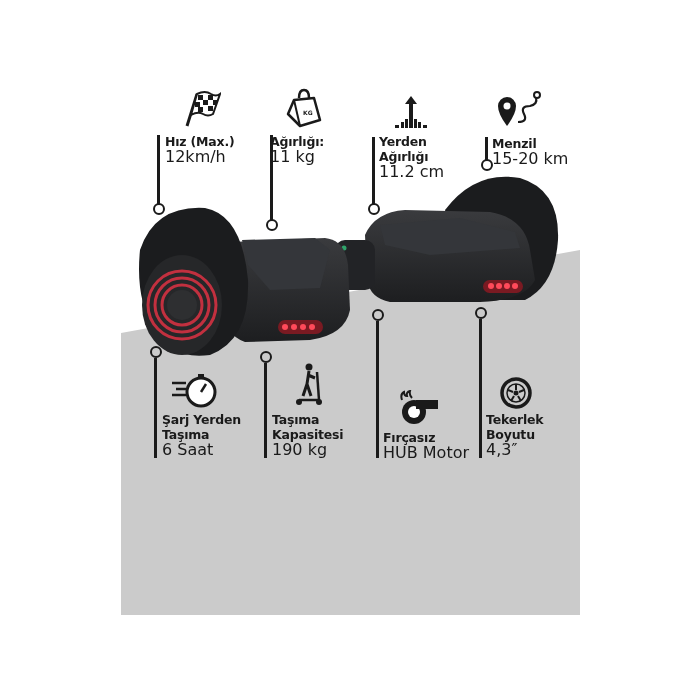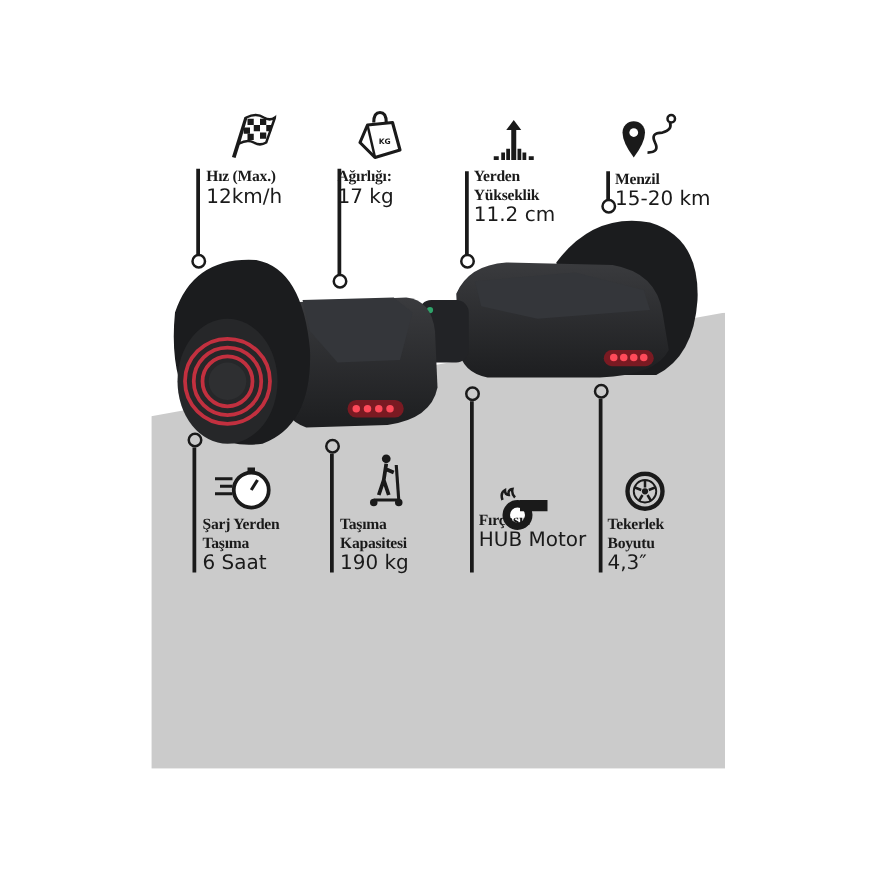--- a/index.html
+++ b/index.html
@@ -12,21 +12,21 @@
     background: #cbcbcb;
     clip-path: polygon(0 83px, 100% 0, 100% 100%, 0 100%);
   }
   .vline { position: absolute; width: 3px; background: #1a1a1a; }
   .dot {
     position: absolute; width: 8px; height: 8px; border: 2.5px solid #1a1a1a;
     border-radius: 50%; background: #fff; box-sizing: content-box;
   }
   .dot.gray { background: #cbcbcb; }
   .label { position: absolute; font-size: 12.5px; line-height: 15px; }
-  .label .t { font-weight: bold; display: block; letter-spacing: -0.2px; font-family: Liberation Serif, serif; }
+  .label .t { font-weight: bold; display: block; letter-spacing: -0.2px; }
   .label .v { display: block; font-size: 16px; }
   .icon { position: absolute; }
   .board { position: absolute; left: 130px; top: 170px; width: 440px; height: 200px; }
 </style>
 </head>
 <body>
 
 <div class="panel"></div>
 
 <svg class="board" viewBox="0 0 440 200">
@@ -94,39 +94,39 @@
 <svg class="icon" style="left:286px;top:88px" width="36" height="40" viewBox="0 0 36 40">
   <path d="M13 10 Q13 2 18 2 Q23 2 23 10" fill="none" stroke="#1a1a1a" stroke-width="2.5"></path>
   <path d="M8 12 L28 10 L34 32 L14 38 L2 26 Z" fill="#fff" stroke="#1a1a1a" stroke-width="2.5" stroke-linejoin="round"></path>
   <path d="M8 12 L14 38" stroke="#1a1a1a" stroke-width="2"></path>
   <text x="17" y="27" font-size="6" font-weight="bold" fill="#1a1a1a" font-family="DejaVu Sans, sans-serif">KG</text>
 </svg>
 <div class="vline" style="left:270px;top:135px;height:86px"></div>
 <div class="dot" style="left:266px;top:219px"></div>
 <div class="label" style="left:270px;top:134px">
   <span class="t">Ağırlığı:</span>
-  <span class="v">17 kg</span>
+  <span class="v">11 kg</span>
 </div>
 
 <svg class="icon" style="left:393px;top:94px" width="36" height="36" viewBox="0 0 36 36">
   <path d="M18 2 L12 10 L16 10 L16 34 L20 34 L20 10 L24 10 Z" fill="#1a1a1a"></path>
   <g fill="#1a1a1a">
       <rect x="2" y="31" width="4" height="3"></rect>
       <rect x="8" y="28" width="3" height="6"></rect>
       <rect x="12" y="25" width="3" height="9"></rect>
       <rect x="21" y="25" width="3" height="9"></rect>
       <rect x="25" y="28" width="3" height="6"></rect>
       <rect x="30" y="31" width="4" height="3"></rect>
     </g>
 </svg>
 <div class="vline" style="left:372px;top:137px;height:68px"></div>
 <div class="dot" style="left:368px;top:203px"></div>
 <div class="label" style="left:379px;top:134px">
   <span class="t">Yerden</span>
-  <span class="t">Yükseklik</span>
+  <span class="t">Ağırlığı</span>
   <span class="v">11.2 cm</span>
 </div>
 
 <svg class="icon" style="left:496px;top:90px" width="48" height="40" viewBox="0 0 48 40">
   <path d="M11 36 Q2 24 2 16 A9 9 0 0 1 20 16 Q20 24 11 36 Z" fill="#1a1a1a"></path>
   <circle cx="11" cy="16" r="3.5" fill="#fff"></circle>
   <path d="M22 32 Q32 32 28 24 Q24 16 34 16 Q42 14 40 8" fill="none" stroke="#1a1a1a" stroke-width="2.2"></path>
   <circle cx="41" cy="5" r="3" fill="none" stroke="#1a1a1a" stroke-width="2"></circle>
 </svg>
 <div class="vline" style="left:485px;top:137px;height:24px"></div>
@@ -171,21 +171,21 @@
 </div>
 
 <div class="dot gray" style="left:372px;top:309px"></div>
 <div class="vline" style="left:376px;top:321px;height:137px"></div>
 <svg class="icon" style="left:396px;top:390px" width="44" height="36" viewBox="0 0 44 36">
   <path d="M6 10 Q4 4 8 2 Q8 6 11 6 Q10 2 14 1 Q13 5 16 8" fill="none" stroke="#1a1a1a" stroke-width="2"></path>
   <circle cx="18" cy="22" r="12" fill="#1a1a1a"></circle>
   <circle cx="18" cy="22" r="6" fill="#fff"></circle>
   <rect x="20" y="10" width="22" height="9" fill="#1a1a1a"></rect>
 </svg>
-<div class="label" style="left:383px;top:409px">
+<div class="label" style="left:383px;top:430px">
   <span class="t">Fırçasız</span>
   <span class="v">HUB Motor</span>
 </div>
 
 <div class="dot gray" style="left:475px;top:307px"></div>
 <div class="vline" style="left:479px;top:319px;height:139px"></div>
 <svg class="icon" style="left:500px;top:377px" width="32" height="32" viewBox="0 0 32 32">
   <circle cx="16" cy="16" r="14" fill="none" stroke="#1a1a1a" stroke-width="3.5"></circle>
   <circle cx="16" cy="16" r="9" fill="none" stroke="#1a1a1a" stroke-width="1.5"></circle>
   <circle cx="16" cy="16" r="2.5" fill="#1a1a1a"></circle>

